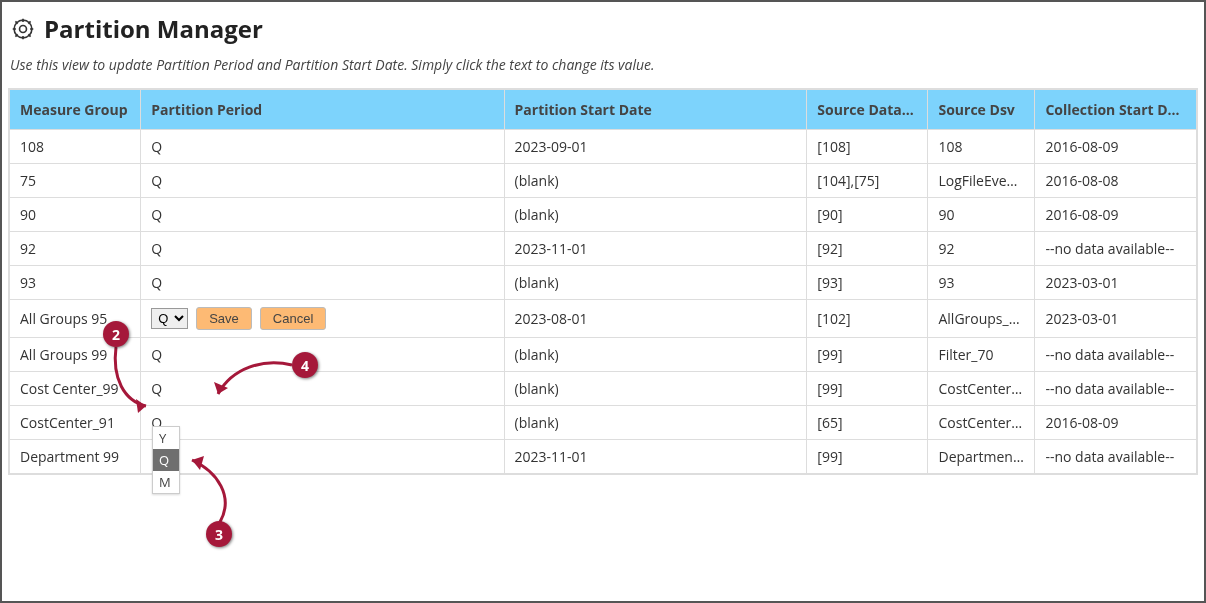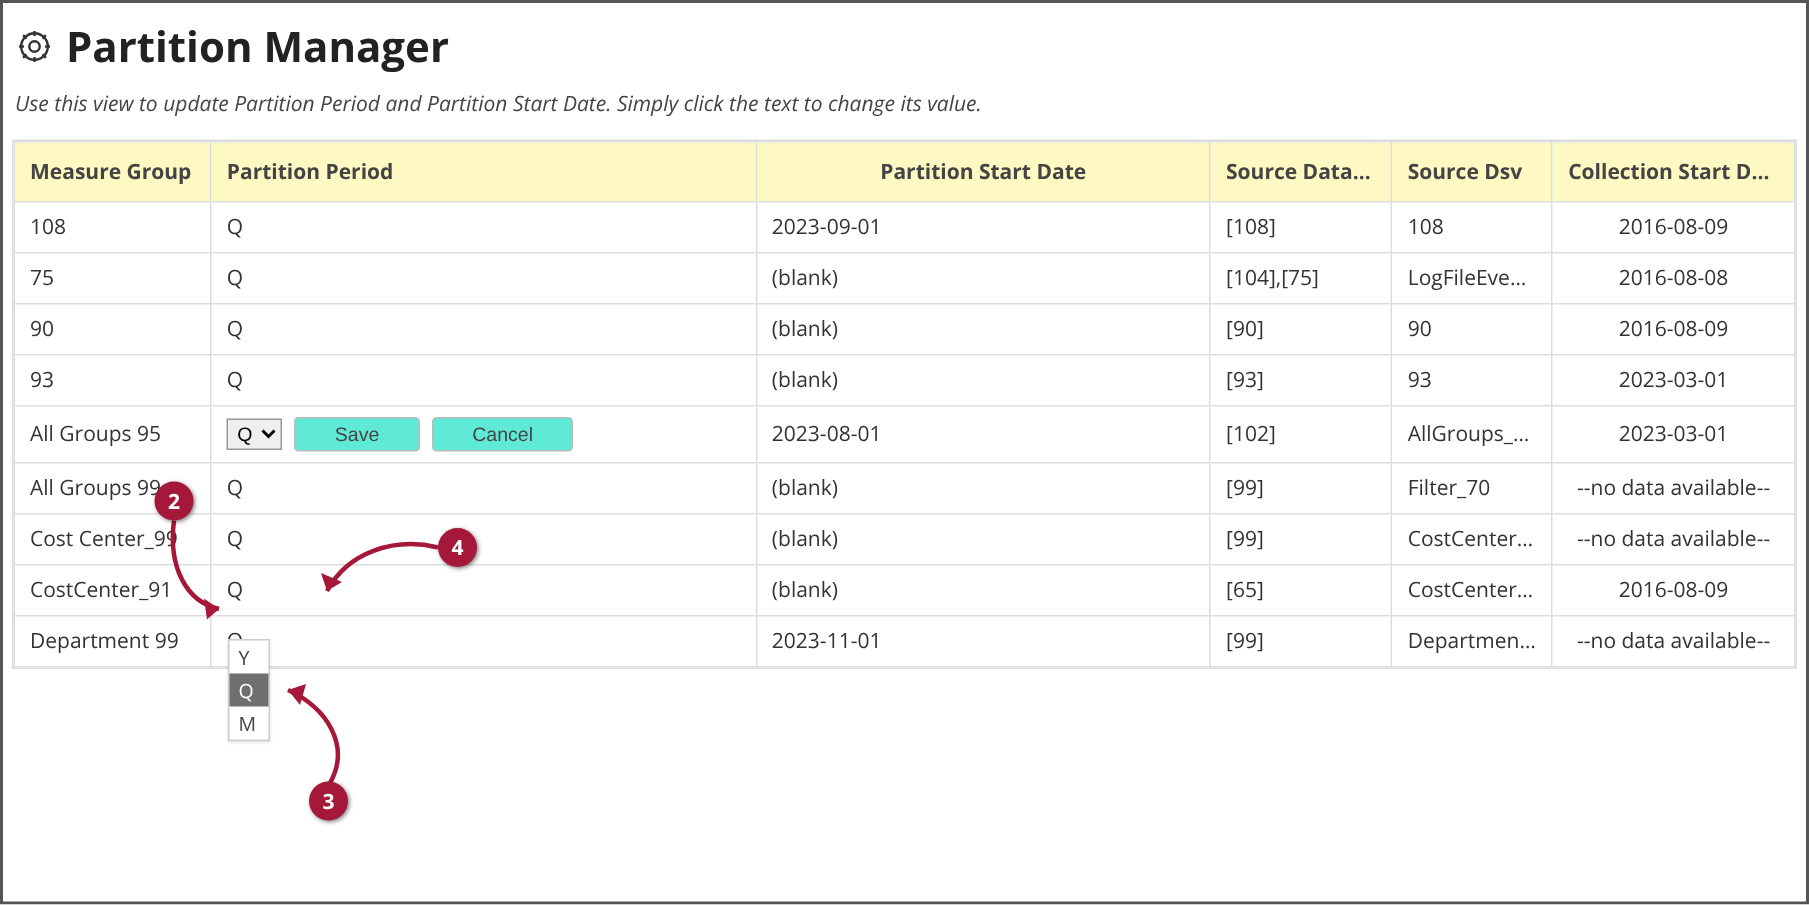--- a/index.html
+++ b/index.html
@@ -1,37 +1,37 @@
 <!DOCTYPE html>
 <html><head>
 <meta charset="utf-8">
 <style>
   * { box-sizing: border-box; margin:0; padding:0; }
   body { font-family: "Segoe UI", "Open Sans", Arial, sans-serif; font-size:14px; color:#333; background:#fff; }
   .frame { width:1206px; height:603px; border:2px solid #555; padding:4px 6px 0 6px; position:relative; overflow:hidden; }
   .title-row { display:flex; align-items:center; gap:8px; padding:6px 0 4px 2px; }
-  .title-row h1 { font-size:28px; font-weight:700; color:#222; }
+  .title-row h1 { font-size:24px; font-weight:700; color:#222; }
   .gear-icon svg { width:26px; height:26px; display:block; }
   .subtitle { font-size:14px; color:#444; padding:6px 0 14px 2px;font-style:italic; }
   .table-wrap { border:1px solid #ddd; }
   table { width:100%; border-collapse:collapse; table-layout:fixed; }
   th, td { border:1px solid #ddd; padding:7px 10px; text-align:left; font-size:14px; color:#333; vertical-align:middle; white-space:nowrap; overflow:hidden; text-overflow:ellipsis; }
-  thead th { background:#fef9c3; font-weight:700; color:#444; padding:10px 10px; }
-  th.center, td.center { text-align:center; }
+  thead th { background:#7dd3fc; font-weight:700; color:#444; padding:10px 10px; }
+  th.center, td.center { text-align:left; }
   td.editable { color:#333; }
   .col-mg { width:130px; }
   .col-pp { width:360px; }
   .col-psd { width:300px; }
   .col-sdt { width:120px; }
   .col-dsv { width:106px; }
   .col-csd { width:160px; }
   
   .edit-cell { display:flex; align-items:center; gap:8px; }
   select.period { font-size:13px; padding:1px 2px; border:1px solid #999; background:#efefef; }
-  .btn { font-size:13px; padding:3px 26px; border:1px solid #bbb; background:#5eead4; border-radius:3px; cursor:pointer; color:#444; }
+  .btn { font-size:13px; padding:3px 12px; border:1px solid #bbb; background:#fdba74; border-radius:3px; cursor:pointer; color:#444; }
   
   .dropdown-menu {
     position:absolute;
     left:150px; top:424px;
     border:1px solid #ccc;
     background:#fff;
     width:28px;
     box-shadow:0 1px 2px rgba(0,0,0,0.15);
     z-index:30;
     font-size:13px;
@@ -114,20 +114,28 @@
           </tr>
           <tr>
             <td>90</td>
             <td class="editable">Q</td>
             <td class="editable">(blank)</td>
             <td>[90]</td>
             <td>90</td>
             <td class="center">2016-08-09</td>
           </tr>
           <tr>
+            <td>92</td>
+            <td class="editable">Q</td>
+            <td class="editable">2023-11-01</td>
+            <td>[92]</td>
+            <td>92</td>
+            <td class="center">--no data available--</td>
+          </tr>
+          <tr>
             <td>93</td>
             <td class="editable">Q</td>
             <td class="editable">(blank)</td>
             <td>[93]</td>
             <td>93</td>
             <td class="center">2023-03-01</td>
           </tr>
           <tr>
             <td>All Groups 95</td>
             <td class="editable">

